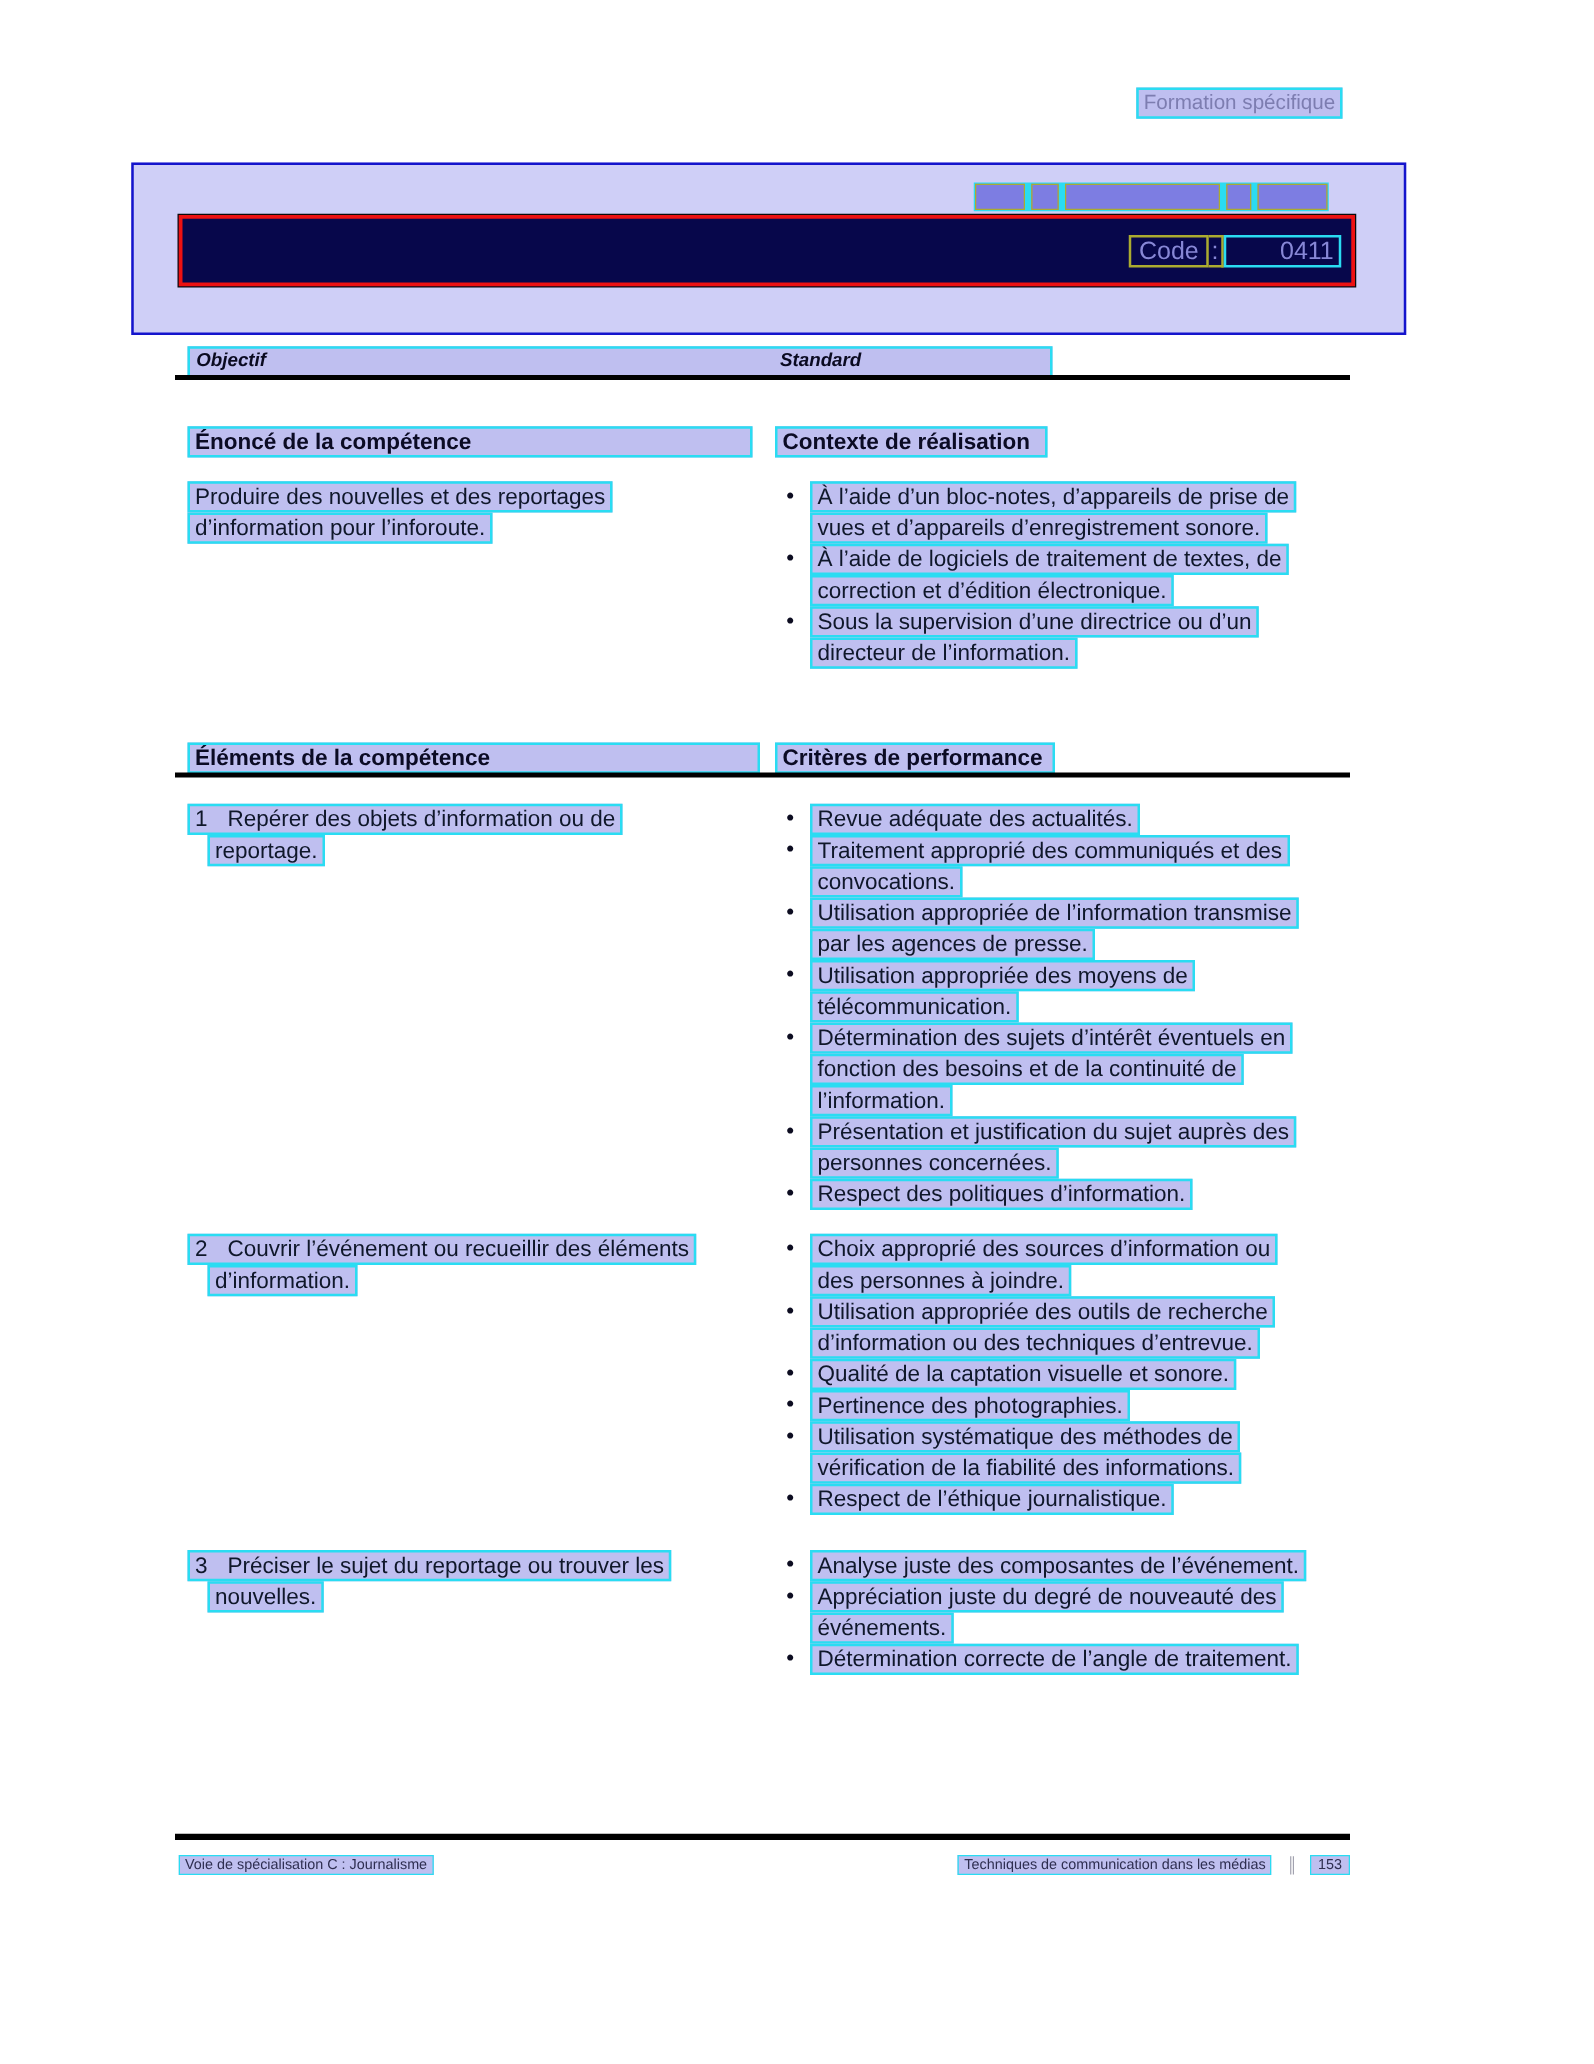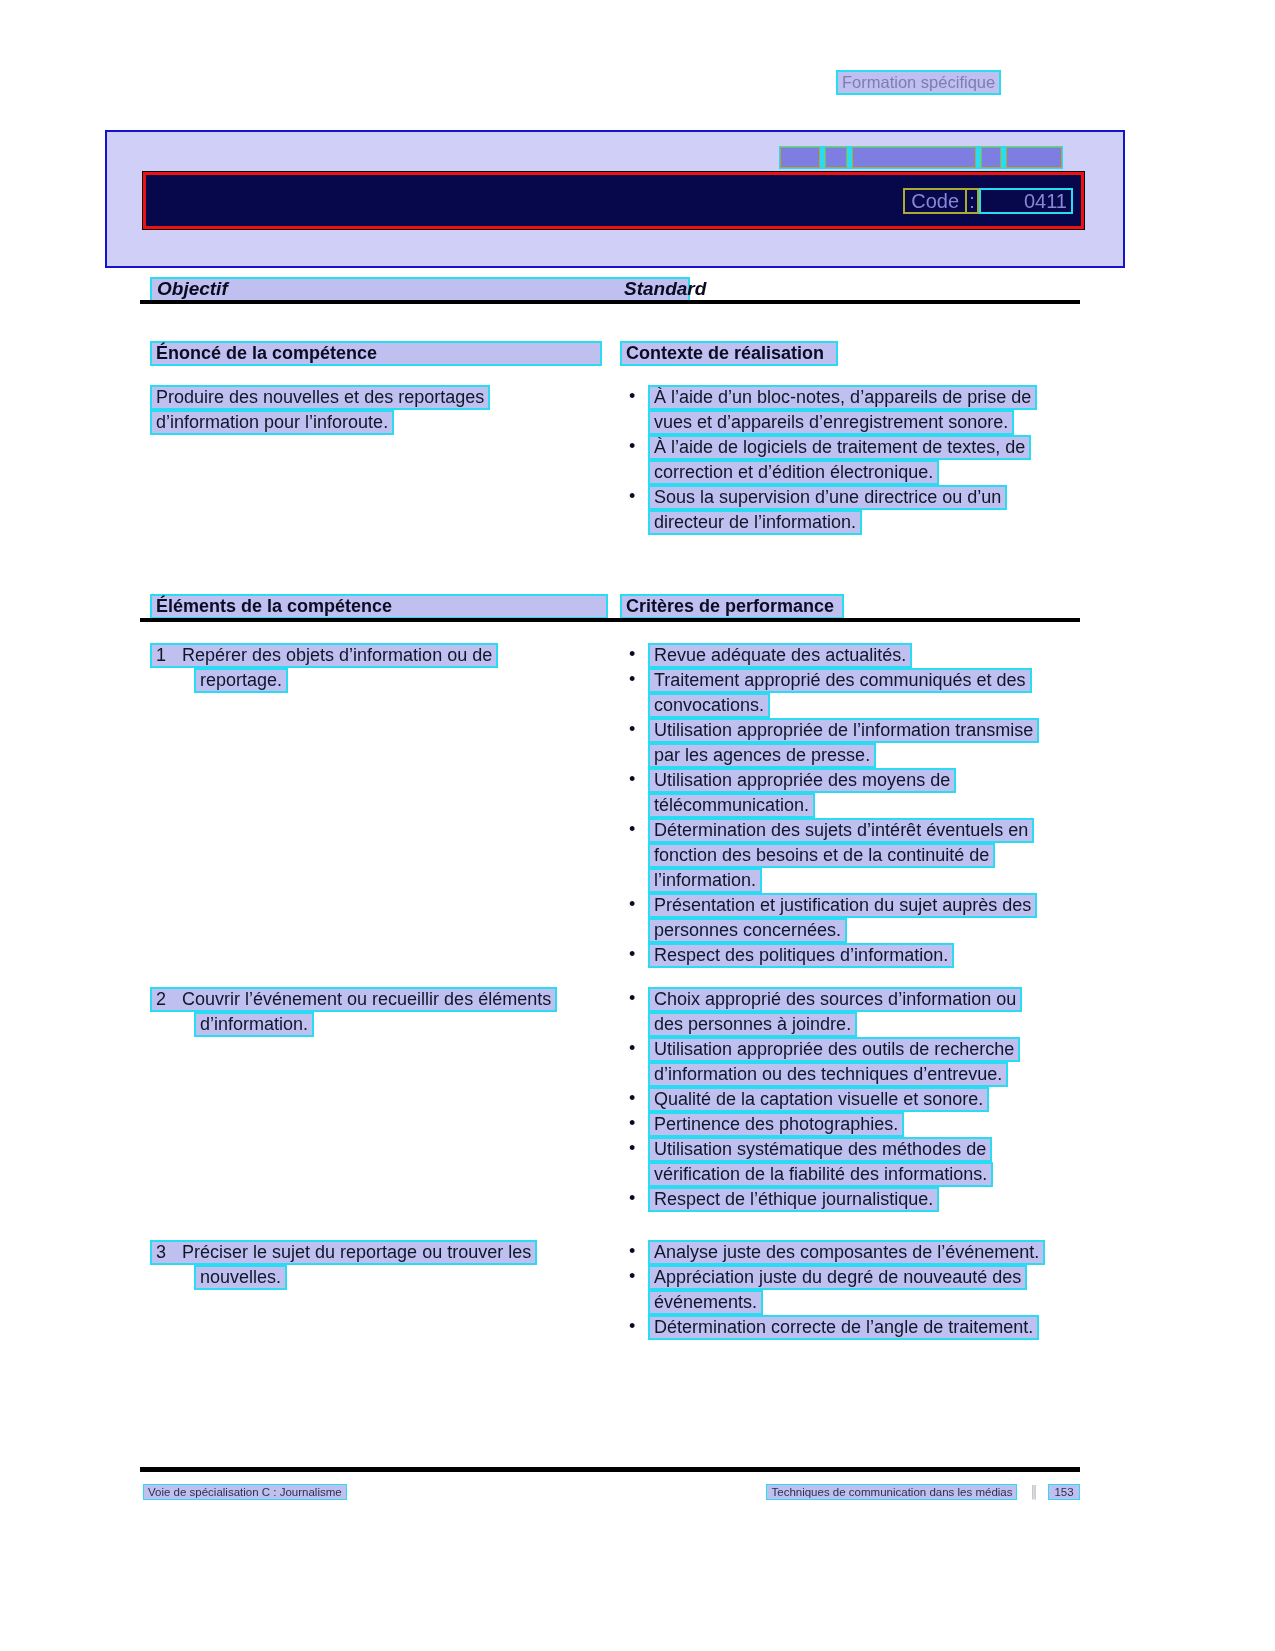--- a/index.html
+++ b/index.html
@@ -26,44 +26,44 @@
     padding:0 4px 1px 4px;
     display:inline-block;
     line-height:20px;
     color:#0f172a;
   }
   .line{height:25px;white-space:nowrap;font-size:18px;}
   .col-left{position:absolute;left:150px;top:0;width:468px;}
   .col-right{position:absolute;left:620px;top:0;width:475px;}
   .marker{display:inline-block;width:28px;padding-left:9px;color:#0c0c20;font-size:18px;vertical-align:top;line-height:23px;}
   .num{display:inline-block;width:26px;}
-  .indent{margin-left:44px;}
+  .indent{margin-left:16px;}
   .bold .hl,.section-title .hl{font-weight:bold;color:#0b0b24;}
 
-  #header-label{position:absolute;left:836px;top:70px;font-size:16.5px;}
+  #header-label{position:absolute;left:909px;top:70px;font-size:16.5px;}
   #header-label .hl{color:#7d7db0;}
 
   #panel{position:absolute;left:105px;top:130px;width:1020px;height:138px;
     background:var(--panel_bg);border:2px solid var(--panel_border);}
   #redacted-row{position:absolute;left:672px;top:14px;height:23px;display:flex;gap:5px;
     background:var(--highlight_border);padding:1px;}
   .redacted-block{background:var(--redaction_fill);border:1px solid var(--redaction_border);height:100%;}
   .rb-1{width:40px;} .rb-2{width:22px;} .rb-3{width:124px;} .rb-4{width:20px;} .rb-5{width:56px;}
 
   #title-bar{position:absolute;left:143px;top:172px;width:941px;height:57px;
     background:var(--title_bar_bg);border:3px solid var(--title_bar_border);box-shadow:0 0 0 1px #0a0a0a;}
   #code-group{position:absolute;right:8px;top:13px;display:flex;align-items:stretch;
     font-size:20px;color:var(--code_text);line-height:22px;}
   #code-label{border:2px solid var(--redaction_border);padding:0 6px;}
   #code-sep{border:2px solid var(--redaction_border);border-left:none;width:12px;text-align:center;}
   #code-value{border:2px solid var(--highlight_border);width:94px;text-align:right;padding:0 4px;}
 
-  #columns-header{position:absolute;left:150px;top:277px;width:540px;height:25px;
+  #columns-header{position:absolute;left:150px;top:277px;width:692px;height:25px;
     background:var(--highlight_bg);border:2px solid var(--highlight_border);
-    font-style:italic;font-weight:bold;font-size:19px;color:#0a0a20;line-height:20px;}
+    font-style:italic;font-weight:bold;font-size:15px;color:#0a0a20;line-height:20px;}
   #objectif-heading{position:absolute;left:5px;top:0;}
   #standard-heading{position:absolute;left:472px;top:0;}
 
   .rule{position:absolute;background:var(--rule);}
   #rule1{left:140px;top:300px;width:940px;height:4px;}
   #rule2{left:140px;top:618px;width:940px;height:4px;}
   #footer-rule{left:140px;top:1467px;width:940px;height:5px;}
 
   .titles-row{position:absolute;left:0;width:100%;font-size:18px;}
   #s1-titles{top:341px;}

